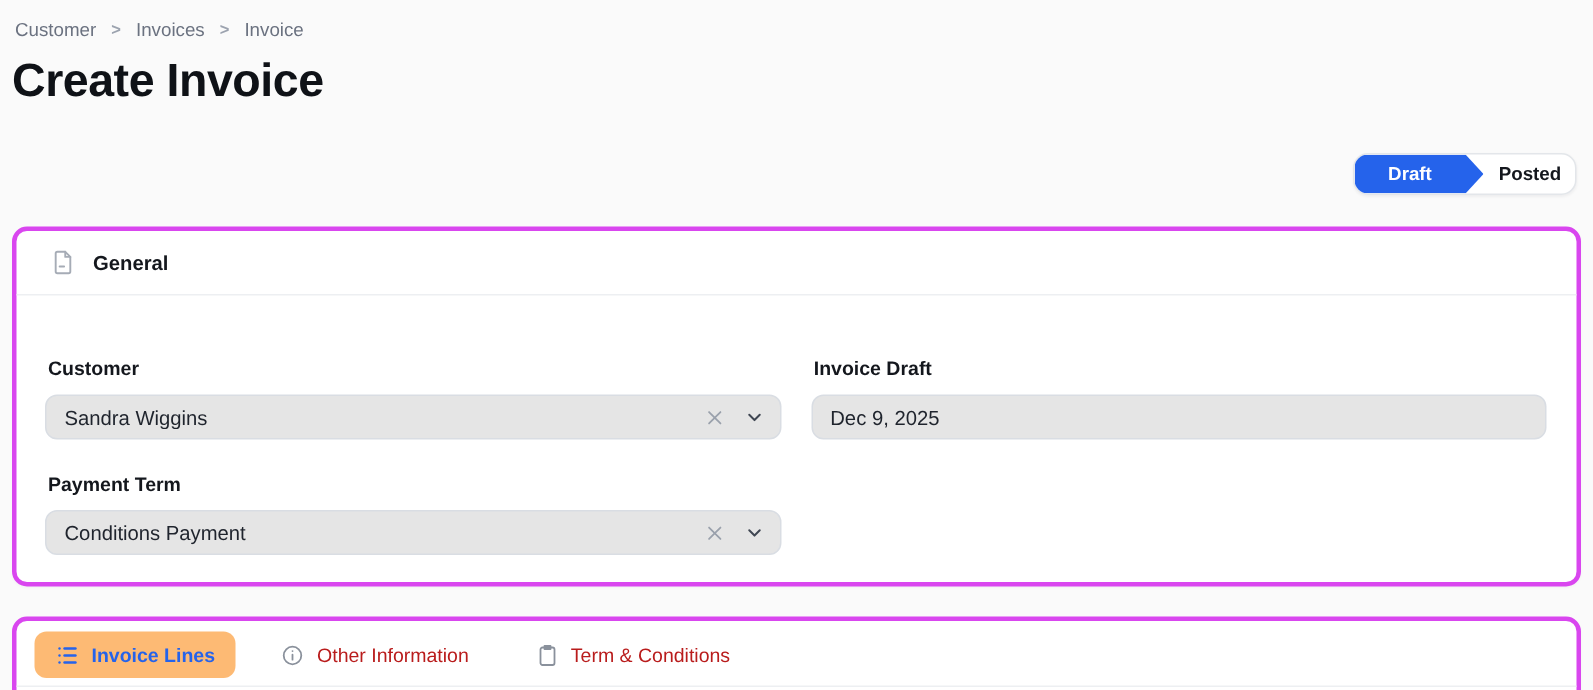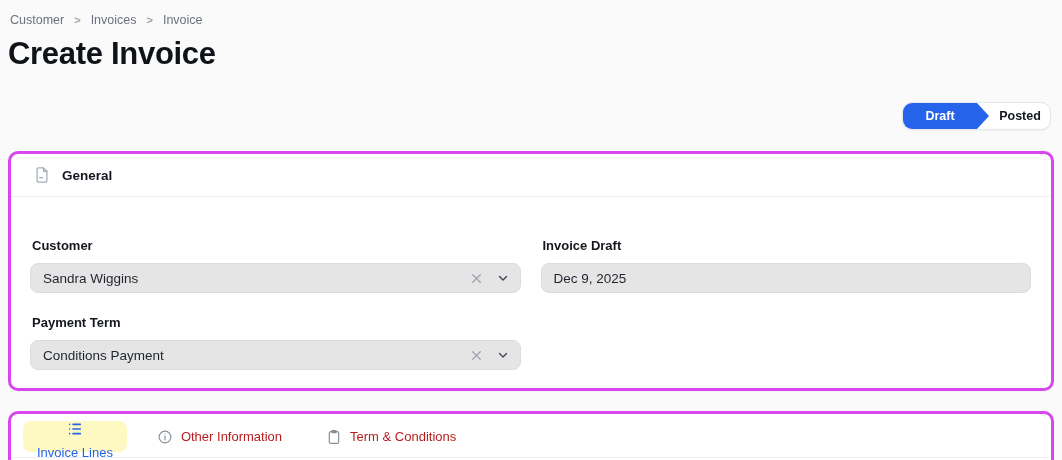--- a/index.html
+++ b/index.html
@@ -77,21 +77,21 @@
   .tabs-header {
     display:flex; align-items:center; gap:16px;
     padding:7px 12px 5px; border-bottom:1px solid #edeff2;
   }
   .tab {
     display:flex; align-items:center; gap:8px; height:31px;
     padding:0 14px; border-radius:8px; font-size:13px; font-weight:400;
     color:#b91c1c; cursor:pointer; white-space:nowrap;
   }
   .tab .tab-icon { display:flex; color:#8a919c; }
-  .tab.active { background:#fef9c3; color:var(--accent); font-weight:400;flex-direction:column; }
+  .tab.active { background:#fdba74; color:var(--accent); font-weight:700; }
   .tab.active .tab-icon { color:var(--accent); }
 
   .tabs-body { padding:20px; }
 </style>
 </head>
 <body>
 
 <div class="page">
 
   <nav class="breadcrumb">

